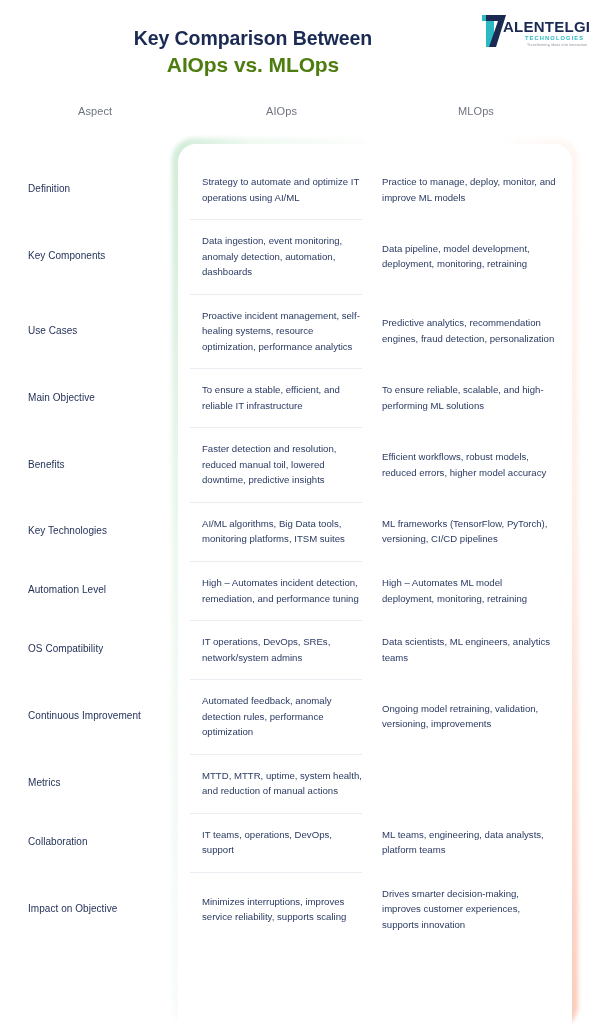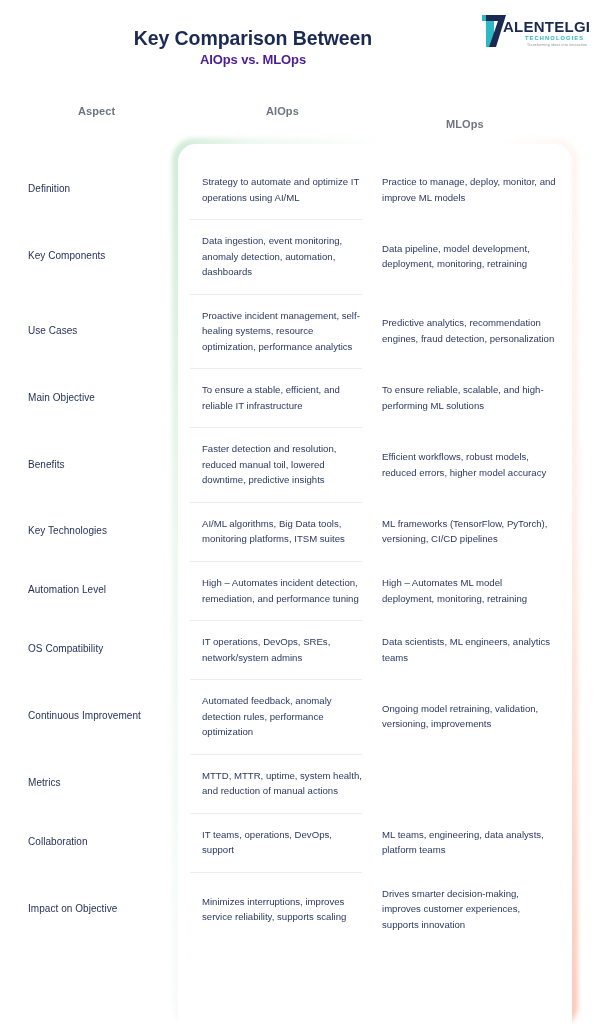--- a/index.html
+++ b/index.html
@@ -37,46 +37,46 @@
   .title-line1 {
     display: block;
     font-size: 19.5px;
     font-weight: bold;
     color: #1b2a52;
     letter-spacing: -0.1px;
     line-height: 1.30;
   }
   .title-line2 {
     display: block;
-    font-size: 13px;
+    font-size: 21px;
     font-weight: bold;
-    color: #4c1d95;
+    color: #4d7c0f;
     letter-spacing: -0.1px;
     line-height: 1.35;
   }
 
   
   .col-headers {
     position: absolute;
     top: 105px;
     left: 0;
     width: 597px;
     height: 20px;
   }
   .col-header {
     position: absolute;
     font-size: 11px;
     color: #6f7480;
-    font-weight: bold;
+    font-weight: normal;
     letter-spacing: 0.1px;
     white-space: nowrap;
   }
   .ch-aspect { left: 78px; }
   .ch-aiops  { left: 266px; }
-  .ch-mlops  { left: 446px; margin-top: 13px; }
+  .ch-mlops  { left: 458px; }
 
   
   .card-glow {
     position: absolute;
     left: 172px;
     top: 138px;
     width: 406px;
     height: 890px;
     border-radius: 22px;
     background: linear-gradient(100deg,

